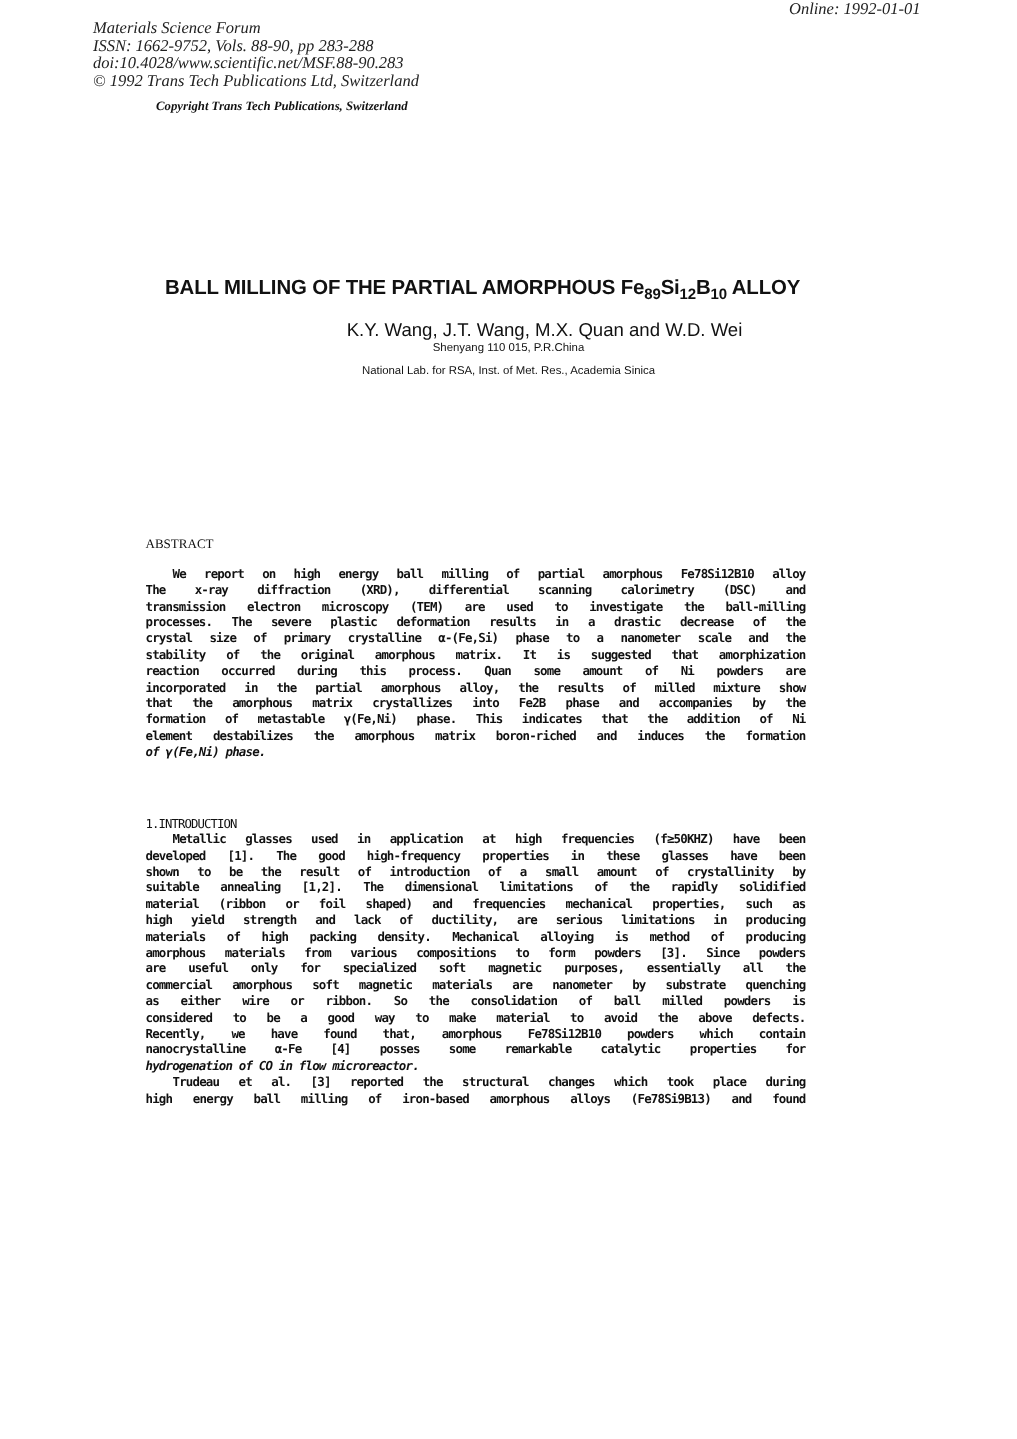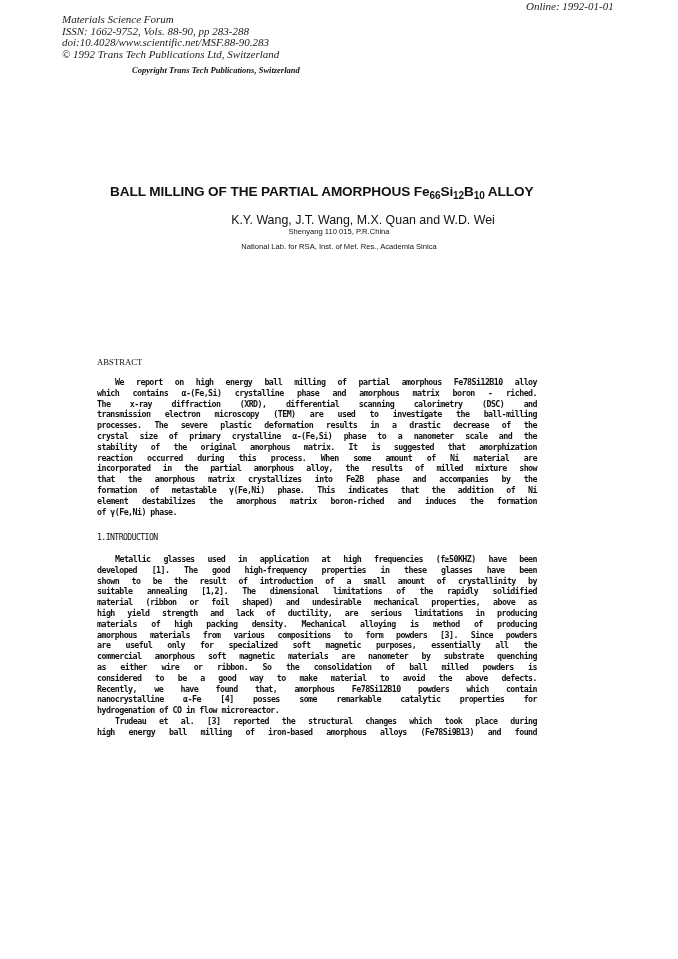--- a/index.html
+++ b/index.html
@@ -1,78 +1,77 @@
 <!DOCTYPE html>
 <html><head>
 <meta charset="utf-8">
 <style>
   html, body { margin: 0; padding: 0; background: #ffffff; }
   body { width: 678px; height: 959px; position: relative; overflow: hidden; color: #111; }
   .meta { position: absolute; left: 62px; top: 14px; font-family: "Liberation Serif", serif; font-style: italic; font-size: 11px; line-height: 11.5px; color: #222; }
   .meta div { white-space: nowrap; }
   .online { position: absolute; left: 526px; top: 0; font-family: "Liberation Serif", serif; font-style: italic; font-size: 11px; color: #222; white-space: nowrap; }
-  .copyright { position: absolute; left: 104px; top: 65px; font-family: "Liberation Serif", serif; font-style: italic; font-weight: bold; font-size: 8.5px; color: #111; white-space: nowrap; margin-left: 28px; }
+  .copyright { position: absolute; left: 104px; top: 65px; font-family: "Liberation Serif", serif; font-style: italic; font-weight: bold; font-size: 8.5px; color: #111; white-space: nowrap; }
   .title { position: absolute; left: 110px; top: 184px; width: 480px; font-family: "Liberation Sans", sans-serif; font-weight: bold; font-size: 13.6px; letter-spacing: -0.1px; white-space: nowrap; }
   .title sub { font-size: 10px; vertical-align: -3px; line-height: 0; }
   .authors { position: absolute; left: 0; width: 678px; top: 213px; text-align: center; font-family: Liberation Sans, sans-serif; font-size: 12.4px; white-space: nowrap; padding-left: 24px; }
   .affil { position: absolute; left: 0; width: 678px; text-align: center; font-family: "Liberation Sans", sans-serif; font-size: 7.6px; white-space: nowrap; }
   .affil1 { top: 242px; text-align: center; }
   .affil2 { top: 227px; text-align: center; }
   .body-text { position: absolute; left: 97px; width: 440px; font-family: "DejaVu Sans Mono", monospace; font-weight: bold; font-size: 8.3px; line-height: 10.8px; color: #111; letter-spacing: -0.55px; }
   .heading { position: absolute; left: 97px; font-family: "Liberation Serif", serif; font-size: 8.7px; color: #111; white-space: nowrap; }
   .abstract-h { top: 357px; }
-  .intro-h { top: 532px; font-family: "DejaVu Sans Mono", monospace; letter-spacing: -0.6px; font-size: 8.2px; }
+  .intro-h { top: 544px; font-family: "DejaVu Sans Mono", monospace; letter-spacing: -0.6px; font-size: 8.2px; }
   .line { display: block; white-space: nowrap; text-align-last: justify; text-align: justify; }
-  .line.last { text-align-last: left; }
+  .line.last { text-align-last: left; font-style: italic; }
   .indent { padding-left: 18px; }
   .abstract-body { top: 377px; }
   .intro-body { top: 554px; }
 </style>
 </head>
 <body>
 
 <div class="meta">
   <div>Materials Science Forum</div>
   <div>ISSN: 1662-9752, Vols. 88-90, pp 283-288</div>
   <div>doi:10.4028/www.scientific.net/MSF.88-90.283</div>
   <div>© 1992 Trans Tech Publications Ltd, Switzerland</div>
 </div>
 <div class="online">Online: 1992-01-01</div>
 <div class="copyright">Copyright Trans Tech Publications, Switzerland</div>
 
-<div class="title"><span>BALL MILLING OF THE PARTIAL AMORPHOUS Fe</span><sub>66</sub><span>Si</span><sub>12</sub><span>B</span><sub>10</sub><span> ALLOY</span></div>
+<div class="title"><span>BALL MILLING OF THE PARTIAL AMORPHOUS Fe</span><sub>89</sub><span>Si</span><sub>12</sub><span>B</span><sub>10</sub><span> ALLOY</span></div>
 
 <div class="authors">K.Y. Wang, J.T. Wang, M.X. Quan and W.D. Wei</div>
 <div class="affil affil1">National Lab. for RSA, Inst. of Met. Res., Academia Sinica</div>
 <div class="affil affil2">Shenyang 110 015, P.R.China</div>
 
 <div class="heading abstract-h">ABSTRACT</div>
 <div class="body-text abstract-body">
   <span class="line indent">We report on high energy ball milling of partial  amorphous  Fe78Si12B10  alloy</span>
-  <span class="line">which contains α-(Fe,Si) crystalline  phase and  amorphous matrix boron - riched.</span>
   <span class="line">The  x-ray  diffraction  (XRD),  differential  scanning  calorimetry  (DSC)  and</span>
   <span class="line">transmission electron microscopy (TEM) are used to investigate the  ball-milling</span>
   <span class="line">processes. The severe plastic deformation results in a drastic decrease  of  the</span>
   <span class="line">crystal size of primary crystalline α-(Fe,Si) phase to a nanometer scale and the</span>
   <span class="line">stability of the original amorphous matrix. It is suggested  that  amorphization</span>
-  <span class="line">reaction occurred during this process.  When  some  amount  of  Ni  material  are</span>
+  <span class="line">reaction occurred during this process.  Quan  some  amount  of  Ni  powders  are</span>
   <span class="line">incorporated in the partial amorphous alloy, the results of milled mixture  show</span>
   <span class="line">that the amorphous matrix crystallizes into Fe2B phase and  accompanies  by  the</span>
   <span class="line">formation of metastable γ(Fe,Ni) phase. This indicates that the addition  of  Ni</span>
   <span class="line">element destabilizes the amorphous matrix boron-riched and induces the formation</span>
   <span class="line last">of γ(Fe,Ni) phase.</span>
 </div>
 
 <div class="heading intro-h">1.INTRODUCTION</div>
 <div class="body-text intro-body">
   <span class="line indent">Metallic glasses used in application at high frequencies (f≥50KHZ) have  been</span>
   <span class="line">developed [1]. The good high-frequency properties in  these  glasses  have  been</span>
   <span class="line">shown to be the result of introduction of a small  amount  of  crystallinity  by</span>
   <span class="line">suitable annealing [1,2]. The dimensional limitations of the rapidly  solidified</span>
-  <span class="line">material (ribbon or foil shaped) and undesirable mechanical properties, above  as</span>
+  <span class="line">material (ribbon or foil shaped) and frequencies mechanical properties, such  as</span>
   <span class="line">high yield strength and lack of ductility, are serious limitations in  producing</span>
   <span class="line">materials of high packing density. Mechanical alloying is  method  of  producing</span>
   <span class="line">amorphous materials from various compositions to form powders [3]. Since powders</span>
   <span class="line">are useful only for specialized soft  magnetic  purposes,  essentially  all  the</span>
   <span class="line">commercial amorphous soft magnetic materials are nanometer by substrate quenching</span>
   <span class="line">as either wire or ribbon.  So  the  consolidation  of  ball  milled  powders  is</span>
   <span class="line">considered to be a good way  to  make  material  to  avoid  the  above  defects.</span>
   <span class="line">Recently,  we  have  found  that,  amorphous  Fe78Si12B10  powders  which  contain</span>
   <span class="line">nanocrystalline α-Fe [4] posses  some  remarkable    catalytic  properties  for</span>
   <span class="line last">hydrogenation of CO in flow microreactor.</span>

